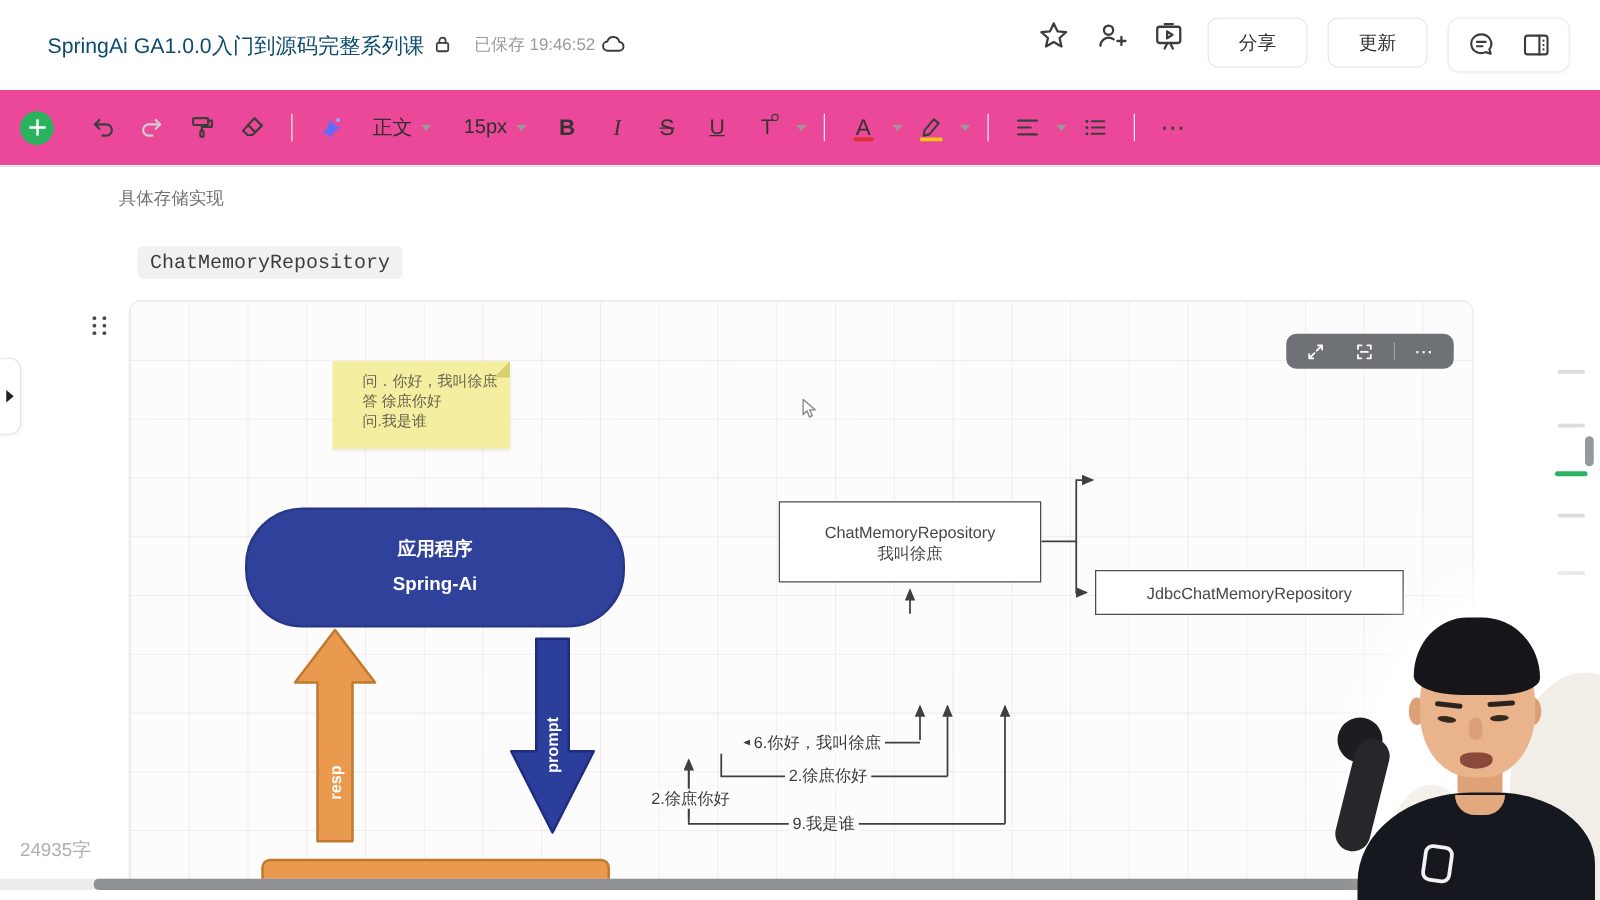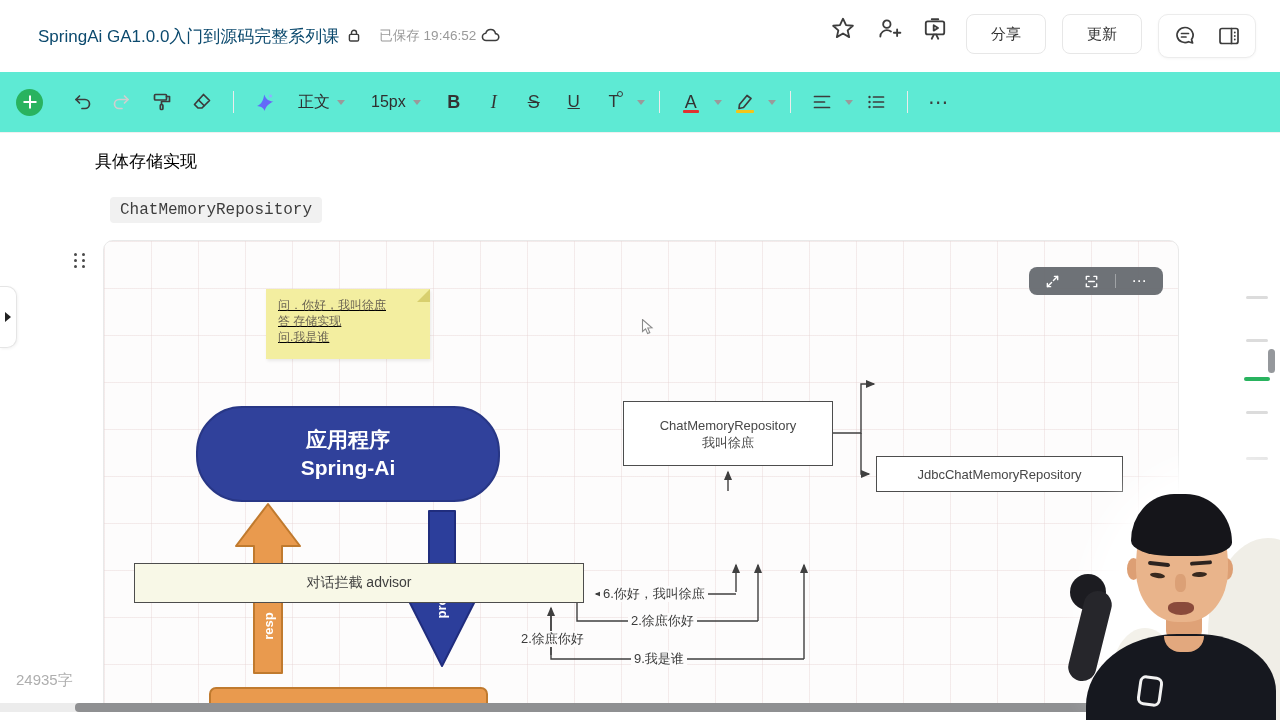--- a/index.html
+++ b/index.html
@@ -13,21 +13,21 @@
   #titlebar{position:absolute;left:0;top:0;width:1280px;height:72px;display:flex;align-items:center;padding:0 24px 0 38px;box-sizing:border-box;background:#fff;}
   .doc-title{font-size:17px;color:#0c4a6e;white-space:nowrap;}
   .saved{font-size:13.5px;color:#9a9a9a;margin-left:10px;white-space:nowrap;}
   .tb-right{margin-left:auto;display:flex;align-items:flex-start;gap:16px;}
   .tb-iconbtn{width:30px;height:30px;display:flex;align-items:center;justify-content:center;cursor:pointer;}
   .pill-btn{height:40px;padding:0 24px;border:1px solid #e7e7e7;border-radius:8px;background:#fff;font-size:15px;color:#333;display:flex;align-items:center;justify-content:center;cursor:pointer;}
   .icon-group{height:42px;border:1px solid #ececec;border-radius:10px;display:flex;align-items:center;padding:0 6px;gap:4px;background:#fff;box-shadow:0 1px 3px rgba(0,0,0,.04);}
   .icon-group .tb-iconbtn{width:40px;}
 
   
-  #toolbar{position:absolute;left:0;top:72px;width:1280px;height:61px;display:flex;align-items:center;padding:0 14px 0 16px;box-sizing:border-box;background:#5eead4;border-bottom:1px solid #f0f0f0;gap:6px;}
+  #toolbar{position:absolute;left:0;top:72px;width:1280px;height:61px;display:flex;align-items:center;padding:0 14px 0 16px;box-sizing:border-box;background:#ec4899;border-bottom:1px solid #f0f0f0;gap:6px;}
   .tbtn{min-width:34px;height:34px;border-radius:6px;display:flex;align-items:center;justify-content:center;cursor:pointer;color:#3c3c3c;position:relative;}
   .tdiv{width:1px;height:22px;background:#ececec;margin:0 8px;}
   .plusbtn{width:27px;height:27px;border-radius:50%;background:var(--c-green_accent,#29b35f);position:relative;margin-right:16px;cursor:pointer;flex:none;}
   .plusbtn::before,.plusbtn::after{content:"";position:absolute;background:#fff;left:50%;top:50%;transform:translate(-50%,-50%);}
   .plusbtn::before{width:13px;height:2px;}
   .plusbtn::after{width:2px;height:13px;}
   .sel{display:flex;align-items:center;gap:7px;padding:0 10px;height:34px;border-radius:6px;cursor:pointer;}
   .sel-label{font-size:16px;color:#2f2f2f;}
   .caret{width:0;height:0;border-left:4.5px solid transparent;border-right:4.5px solid transparent;border-top:5px solid #9a9a9a;}
   .glyph{font-size:18px;color:#333;}
@@ -35,37 +35,37 @@
   .glyph.i{font-style:italic;font-family:"Liberation Serif",serif;}
   .glyph.s{text-decoration:line-through;}
   .glyph.u{text-decoration:underline;font-size:17px;}
   .glyph.t{font-size:17px;}
   .ring{position:absolute;top:6px;right:8px;width:4px;height:4px;border:1.4px solid #3c3c3c;border-radius:50%;}
   .abar{position:absolute;left:9px;right:9px;bottom:6px;height:3px;background:var(--c-font_color_red,#e03131);border-radius:1px;}
   .hbar{position:absolute;left:8px;right:8px;bottom:6px;height:3px;background:var(--c-highlight_yellow,#f5c518);border-radius:1px;}
   .more-dots{font-size:20px;color:#3c3c3c;letter-spacing:1px;}
 
   
-  .heading{position:absolute;left:95px;top:150px;font-size:17px;color:#000000;}
+  .heading{position:absolute;left:95px;top:150px;font-size:14px;color:#737373;}
   .code-chip{position:absolute;left:110px;top:197px;background:#f1f1f1;border-radius:4px;padding:4px 10px;font-family:"Liberation Mono","DejaVu Sans Mono",monospace;font-size:16px;color:#3d3d3d;}
   .word-count{position:absolute;left:16px;top:671px;font-size:15px;color:#aeaeae;}
   .drag-handle{position:absolute;left:71px;top:251px;width:16px;height:18px;display:grid;grid-template-columns:repeat(2,1fr);grid-template-rows:repeat(3,1fr);cursor:grab;}
   .drag-handle span{width:3px;height:3px;border-radius:50%;background:#4a4a4a;margin:auto;}
   .edge-tab{position:absolute;left:0;top:286px;width:16px;height:60px;background:#fff;border:1px solid #e5e5e5;border-left:none;border-radius:0 10px 10px 0;display:flex;align-items:center;justify-content:center;cursor:pointer;box-shadow:1px 1px 3px rgba(0,0,0,.05);}
   .edge-tab i{width:0;height:0;border-top:5px solid transparent;border-bottom:5px solid transparent;border-left:6px solid #222;}
 
   
   #canvas{position:absolute;left:103px;top:240px;width:1074px;height:463px;background:#fdfcfc;border:1px solid #e9e9e9;border-radius:10px 10px 0 0;overflow:hidden;
     background-image:linear-gradient(to right,rgba(232,214,214,.45) 1px,transparent 1px),linear-gradient(to bottom,rgba(232,214,214,.45) 1px,transparent 1px);
     background-size:47px 47px;}
   .abs{position:absolute;}
-  .note{left:162px;top:48px;width:164px;height:70px;background:var(--c-note_yellow,#f3eea0);padding:8px 0 0 12px;box-sizing:border-box;box-shadow:1px 2px 3px rgba(0,0,0,.08);text-decoration:underline;}
+  .note{left:162px;top:48px;width:142px;height:70px;background:var(--c-note_yellow,#f3eea0);padding:8px 0 0 24px;box-sizing:border-box;box-shadow:1px 2px 3px rgba(0,0,0,.08);}
   .note::after{content:"";position:absolute;top:0;right:0;width:0;height:0;border-top:13px solid #d8cf6e;border-left:13px solid transparent;transform:rotate(90deg);}
   .note div{font-size:12px;line-height:16px;color:#6a6352;}
-  .bluepill{left:92px;top:165px;width:300px;height:92px;background:var(--c-diagram_blue,#30419b);border:2px solid #283786;border-radius:46px;display:flex;flex-direction:column;align-items:center;justify-content:center;color:#fff;font-weight:bold;font-size:21px;line-height:28px;}
+  .bluepill{left:92px;top:165px;width:300px;height:92px;background:var(--c-diagram_blue,#30419b);border:2px solid #283786;border-radius:46px;display:flex;flex-direction:column;align-items:center;justify-content:center;color:#fff;font-weight:bold;font-size:15px;line-height:28px;}
   .fbox{background:#fff;border:1.4px solid #4d4d4d;display:flex;flex-direction:column;align-items:center;justify-content:center;color:#474747;font-size:13px;line-height:17px;box-sizing:border-box;text-align:center;}
   .advisor{left:30px;top:322px;width:450px;height:40px;background:var(--c-advisor_bg,#f8f8e7);border:1.4px solid #4d4d4d;display:flex;align-items:center;justify-content:center;font-size:14px;color:#3f3f3f;box-sizing:border-box;}
   .orange-box{left:105px;top:446px;width:279px;height:34px;background:var(--c-diagram_orange,#e99a4e);border:2px solid #c07a2e;border-radius:7px 7px 0 0;box-sizing:border-box;}
   .rot-label{position:absolute;width:60px;height:16px;display:flex;align-items:center;justify-content:center;font-size:13px;font-weight:bold;color:#fff;transform:rotate(-90deg);}
   .conn-label{position:absolute;font-size:13px;color:#3b3b3b;background:#fdfcfc;padding:0 3px;line-height:16px;white-space:nowrap;}
   .dgtoolbar{left:925px;top:26px;width:134px;height:28px;background:rgba(102,106,112,.95);border-radius:8px;display:flex;align-items:center;justify-content:space-evenly;color:#fff;}
   .dgtoolbar .dgbtn{display:flex;align-items:center;justify-content:center;width:30px;height:24px;cursor:pointer;}
   .dgdiv{width:1px;height:14px;background:rgba(255,255,255,.35);}
   .dg-more{color:#fff;font-size:15px;letter-spacing:1px;}
 
@@ -269,41 +269,38 @@
       <span></span>
     </div>
   <div class="edge-tab">
       <i></i>
     </div>
 
   <div id="canvas">
 
     <div class="abs note">
       <div>问．你好，我叫徐庶</div>
-      <div>答 存储实现</div>
+      <div>答 徐庶你好</div>
       <div>问.我是谁</div>
     </div>
 
     <svg class="abs" style="left:0;top:0;" width="1074" height="463" viewBox="0 0 1074 463">
       <path d="M164 263 L196 305 L178 305 L178 432 L150 432 L150 305 L132 305 Z" fill="#e99a4e" stroke="#c07a2e" stroke-width="2" stroke-linejoin="round"></path>
       <path d="M325 270 L351 270 L351 360 L371 360 L338 425 L305 360 L325 360 Z" fill="#2c3e9b" stroke="#202d7e" stroke-width="2" stroke-linejoin="round"></path>
     </svg>
     <div class="rot-label" style="left:134px;top:377px;">resp</div>
     <div class="rot-label" style="left:307px;top:347px;">prompt</div>
 
     <div class="abs orange-box"></div>
 
     <div class="abs bluepill">
       <span>应用程序</span>
       <span>Spring-Ai</span>
     </div>
 
-    <div class="abs advisor">
-      <span>对话拦截  advisor</span>
-    </div>
 
     <svg class="abs" style="left:0;top:0;" width="1074" height="463" viewBox="0 0 1074 463">
       <defs>
         <marker id="ah" markerWidth="8" markerHeight="8" refX="6" refY="3" orient="auto">
           <path d="M0 0 L7 3 L0 6 Z" fill="#3f3f3f"></path>
         </marker>
       </defs>
       <g stroke="#3f3f3f" stroke-width="1.4" fill="none">
         <path d="M624 250 V231" marker-end="url(#ah)"></path>
         <path d="M729 192 H757 V143 H770" marker-end="url(#ah)"></path>

